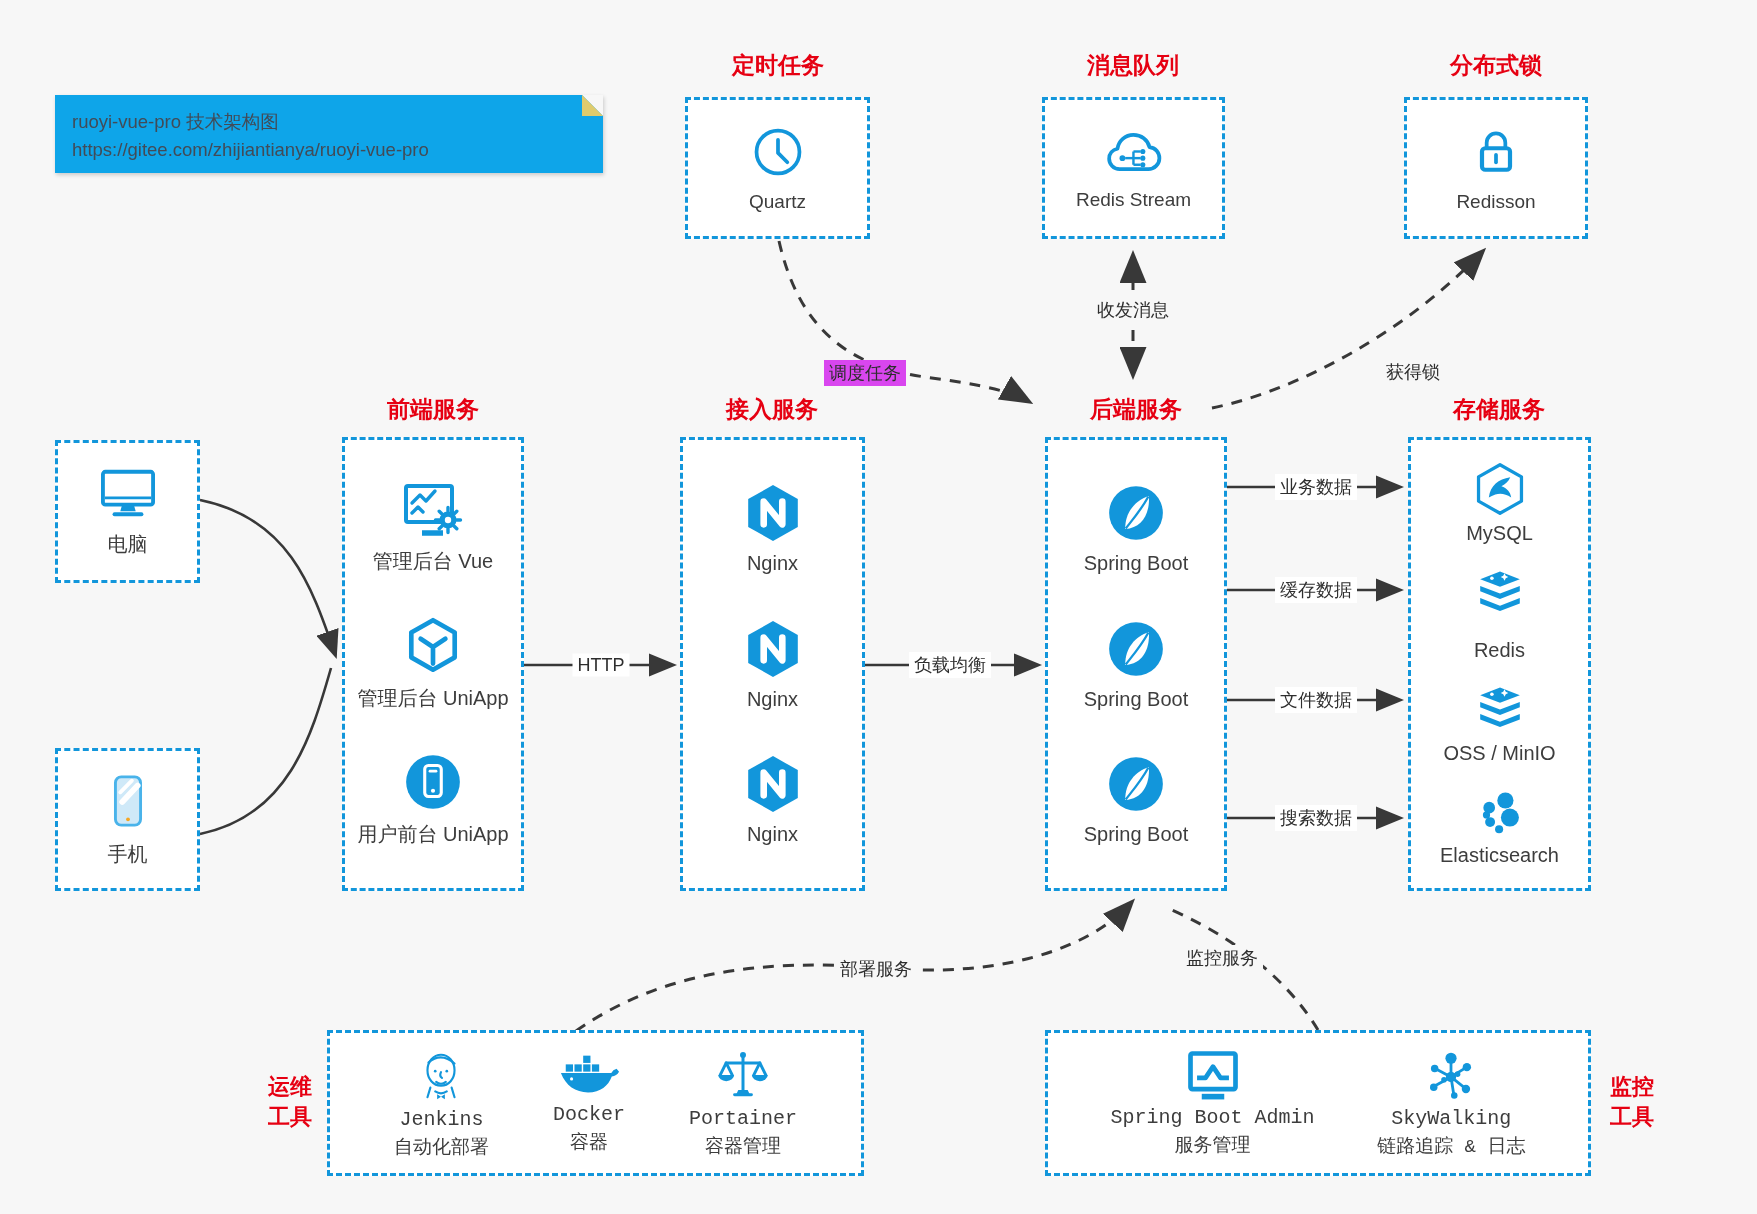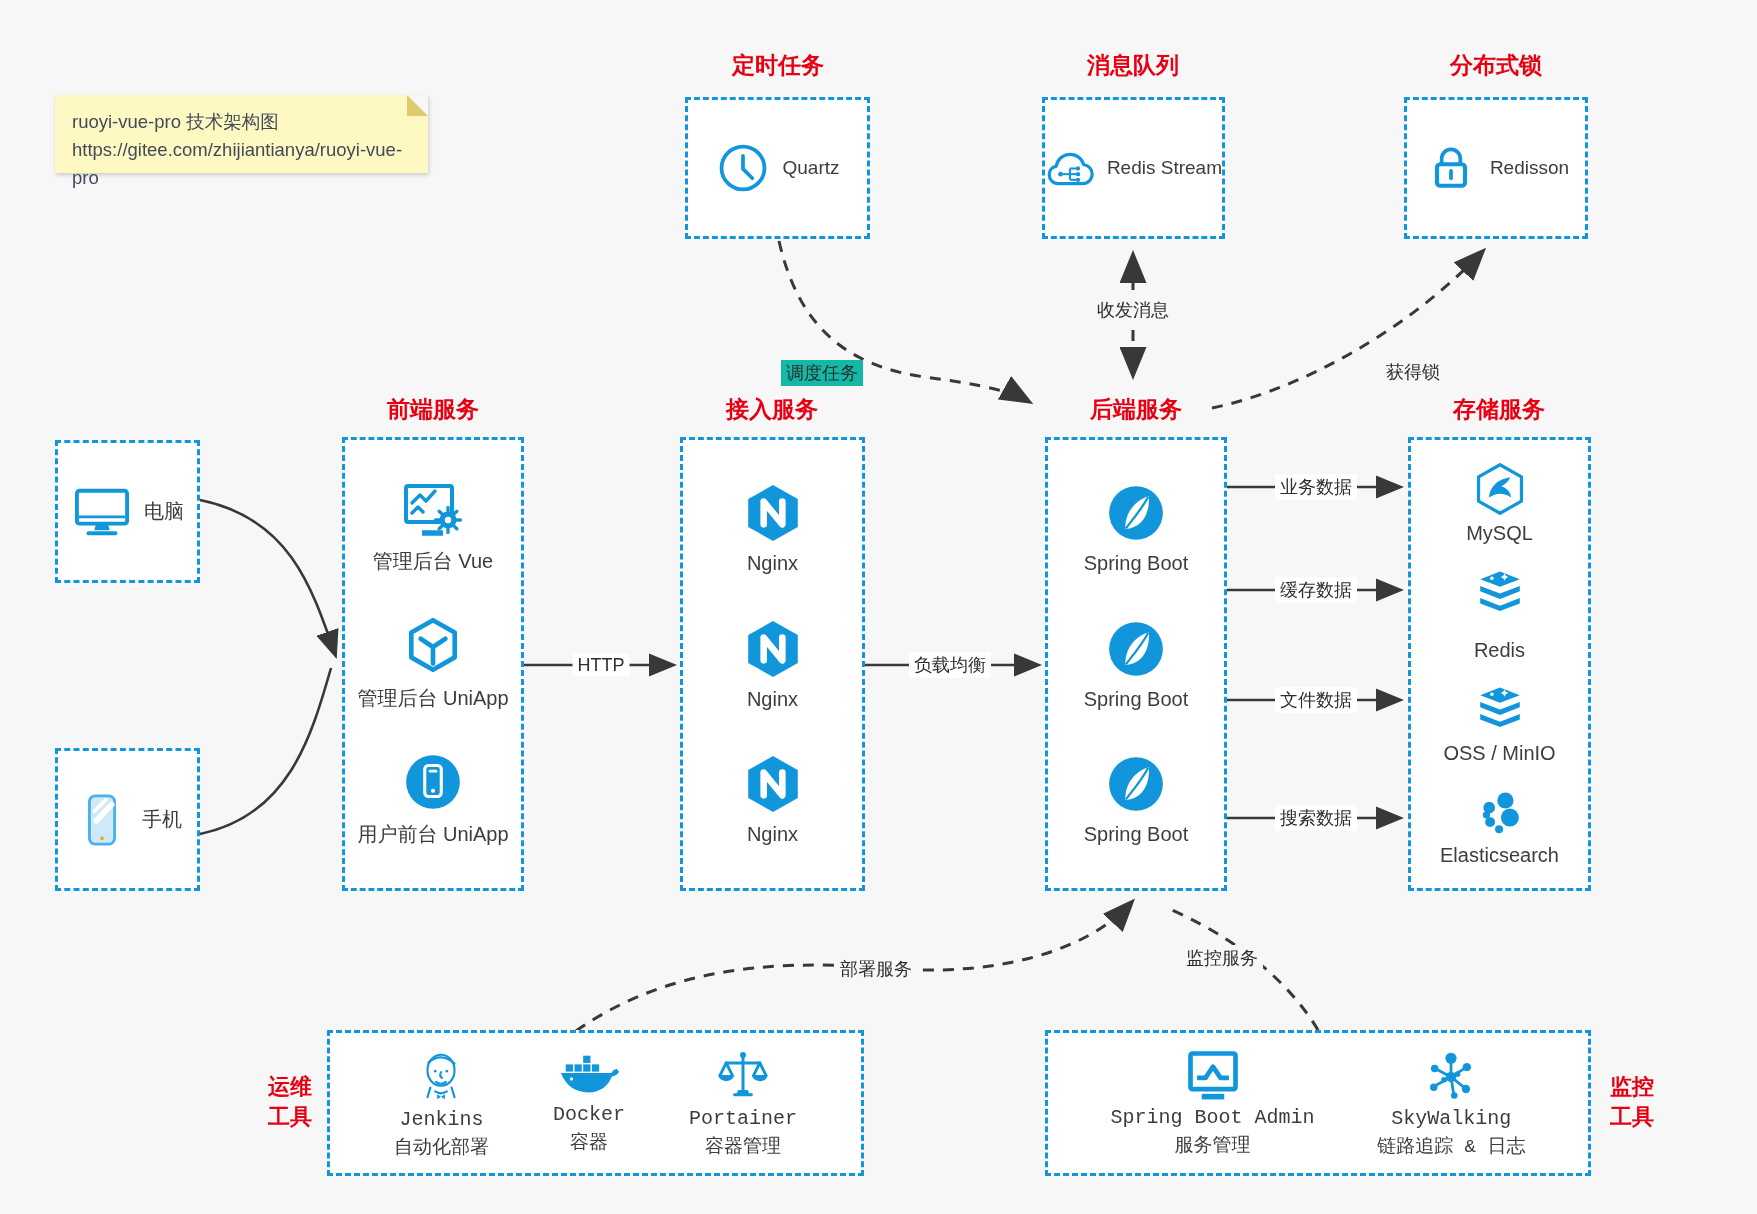--- a/index.html
+++ b/index.html
@@ -1,33 +1,33 @@
 <!DOCTYPE html>
 <html><head>
 <meta charset="utf-8">
 <style>
   html,body{margin:0;padding:0;background:#f7f7f7;}
   .canvas{position:relative;width:1757px;height:1214px;background:#f7f7f7;overflow:hidden;
           font-family:"Liberation Sans","DejaVu Sans",sans-serif;color:#3d3d3d;}
   .arrows{position:absolute;left:0;top:0;z-index:1;pointer-events:none;}
   .box{position:absolute;background:#ffffff;border:3px dashed #1296db;box-sizing:border-box;z-index:2;}
-  .tbox{display:flex;flex-direction:row;justify-content:center;align-items:center;gap:11px;}
+  .tbox{display:flex;flex-direction:column;justify-content:center;align-items:center;gap:11px;}
   .vbox{display:flex;flex-direction:column;justify-content:space-evenly;align-items:center;}
   .hbox{display:flex;flex-direction:row;justify-content:space-evenly;align-items:center;}
   .node{display:flex;flex-direction:column;align-items:center;gap:8px;}
   .bnode{display:flex;flex-direction:column;align-items:center;gap:3px;font-family:Liberation Mono, monospace;}
   .lbl{font-size:20px;color:#3d3d3d;white-space:nowrap;}
   .slbl{font-size:19px;color:#3d3d3d;white-space:nowrap;}
   .gtitle{position:absolute;z-index:3;transform:translateX(-50%);color:#e60012;font-weight:bold;
           font-size:23px;white-space:nowrap;}
   .side-title{position:absolute;z-index:3;transform:translateX(-50%);color:#e60012;font-weight:bold;
           font-size:22px;line-height:1.35;text-align:center;white-space:nowrap;}
   .edge-label{position:absolute;z-index:3;transform:translate(-50%,-50%);font-size:18px;color:#2e2e2e;
           background:#ffffff;padding:1px 5px;white-space:nowrap;}
-  .note{position:absolute;left:55px;top:95px;width:373px;height:78px;background:#fef9c3;z-index:3;
+  .note{position:absolute;left:55px;top:95px;width:548px;height:78px;background:#0ea5e9;z-index:3;
         box-shadow:1px 2px 4px rgba(0,0,0,.18);box-sizing:border-box;padding:13px 0 0 17px;}
   .note .ntext{font-size:18.5px;color:#424b57;line-height:1.5;}
   .note::before{content:'';position:absolute;top:0;right:0;width:21px;height:21px;background:#f7f7f7;
         clip-path:polygon(0 0,100% 0,100% 100%);}
   .note::after{content:'';position:absolute;top:0;right:0;width:21px;height:21px;background:#dfcb6d;
         clip-path:polygon(0 0,100% 100%,0 100%);}
 </style>
 </head>
 <body>
 
@@ -410,19 +410,19 @@
       <div class="slbl">链路追踪 &amp; 日志</div>
     </div>
   </div>
 
   <div class="edge-label" style="left:601px;top:665px">HTTP</div>
   <div class="edge-label" style="left:950px;top:665px">负载均衡</div>
   <div class="edge-label" style="left:1316px;top:487px">业务数据</div>
   <div class="edge-label" style="left:1316px;top:590px">缓存数据</div>
   <div class="edge-label" style="left:1316px;top:700px">文件数据</div>
   <div class="edge-label" style="left:1316px;top:818px">搜索数据</div>
-  <div class="edge-label" style="left:822px;top:373px;background:#14b8a6">调度任务</div>
+  <div class="edge-label" style="left:865px;top:373px;background:#d946ef">调度任务</div>
   <div class="edge-label" style="left:1133px;top:310px;background:#f7f7f7">收发消息</div>
   <div class="edge-label" style="left:1413px;top:372px;background:#f7f7f7">获得锁</div>
   <div class="edge-label" style="left:876px;top:969px;background:#f7f7f7">部署服务</div>
   <div class="edge-label" style="left:1222px;top:958px;background:#f7f7f7">监控服务</div>
 
 </div>
 
 </body></html>

